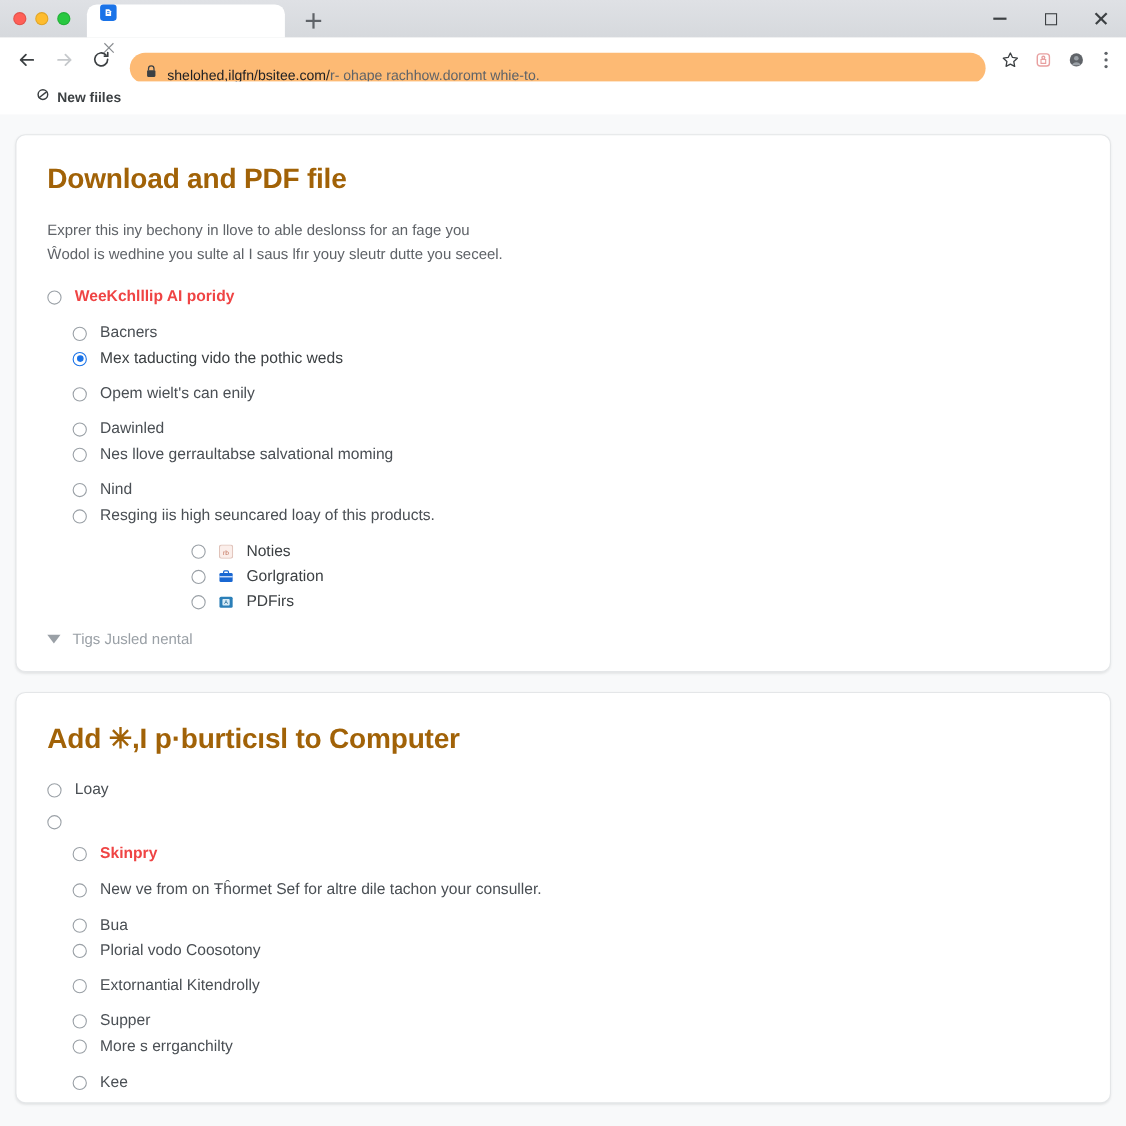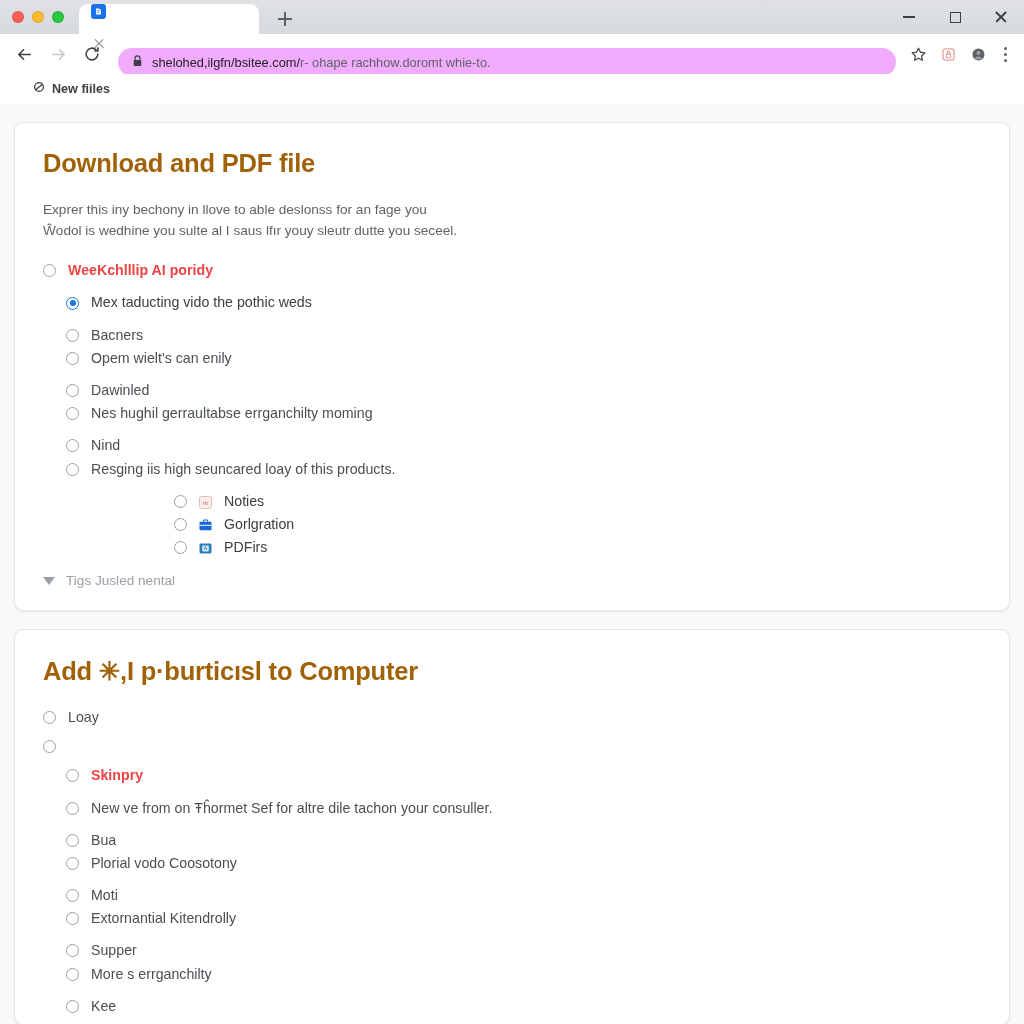--- a/index.html
+++ b/index.html
@@ -77,22 +77,22 @@
     height: 40px; flex:0 0 40px;
     background:#ffffff;
     display:flex; align-items:center; gap:2px;
     padding: 0 8px;
   }
   .navbtn { width:32px; height:32px; display:flex; align-items:center; justify-content:center; border-radius:50%; }
   .navbtn svg { display:block; }
 
   .omnibox {
     flex:1; height:28px; margin: 16px 6px 0 8px;
-    background:#f0abfc; border-radius:14px;
-    display:flex; align-items:center; gap:9px;
+    background:#fdba74; border-radius:14px;
+    display:flex; align-items:flex-end; gap:9px;
     padding: 0 12px 0 14px;
     min-width:0;
   }
   .lock { flex:0 0 11px; }
   .url-text { font-size:12.8px; white-space:nowrap; overflow:hidden; text-overflow:ellipsis; min-width:0; }
   .url-text .u-strong { color:#202124; }
   .url-text .u-dim { color:#5f6368; }
 
   .tb-icon { width:28px; height:28px; display:flex; align-items:center; justify-content:center; flex:0 0 28px; }
   .tb-icon svg { display:block; }
@@ -291,43 +291,43 @@
       <div class="card-desc">
         <div>Exprer this iny bechony in llove to able deslonss for an fage you</div>
         <div>Ŵodol is wedhine you sulte al I saus lfır youy sleutr dutte you seceel.</div>
       </div>
 
       <div class="opt gap-lg">
         <span class="radio"></span>
         <span class="opt-label bold">WeeKchlllip AI poridy</span>
       </div>
 
+      <div class="opt tight indent-1">
+        <span class="radio"></span>
+        <span class="opt-label">Bacners</span>
+      </div>
+
       <div class="opt gap-lg indent-1">
         <span class="radio checked"></span>
         <span class="opt-label dark">Mex taducting vido the pothic weds</span>
       </div>
 
-      <div class="opt tight indent-1">
-        <span class="radio"></span>
-        <span class="opt-label">Bacners</span>
-      </div>
-
       <div class="opt gap-lg indent-1">
         <span class="radio"></span>
         <span class="opt-label">Opem wielt's can enily</span>
       </div>
 
       <div class="opt tight indent-1">
         <span class="radio"></span>
         <span class="opt-label">Dawinled</span>
       </div>
 
       <div class="opt gap-lg indent-1">
         <span class="radio"></span>
-        <span class="opt-label">Nes hughil gerraultabse errganchilty moming</span>
+        <span class="opt-label">Nes llove gerraultabse salvational moming</span>
       </div>
 
       <div class="opt tight indent-1">
         <span class="radio"></span>
         <span class="opt-label">Nind</span>
       </div>
 
       <div class="opt gap-lg indent-1">
         <span class="radio"></span>
         <span class="opt-label">Resging iis high seuncared loay of this products.</span>
@@ -399,24 +399,20 @@
       <div class="opt tight indent-1">
         <span class="radio"></span>
         <span class="opt-label">Bua</span>
       </div>
 
       <div class="opt gap-lg indent-1">
         <span class="radio"></span>
         <span class="opt-label">Plorial vodo Coosotony</span>
       </div>
 
-      <div class="opt tight indent-1">
-        <span class="radio"></span>
-        <span class="opt-label">Moti</span>
-      </div>
 
       <div class="opt gap-lg indent-1">
         <span class="radio"></span>
         <span class="opt-label">Extornantial Kitendrolly</span>
       </div>
 
       <div class="opt tight indent-1">
         <span class="radio"></span>
         <span class="opt-label">Supper</span>
       </div>

